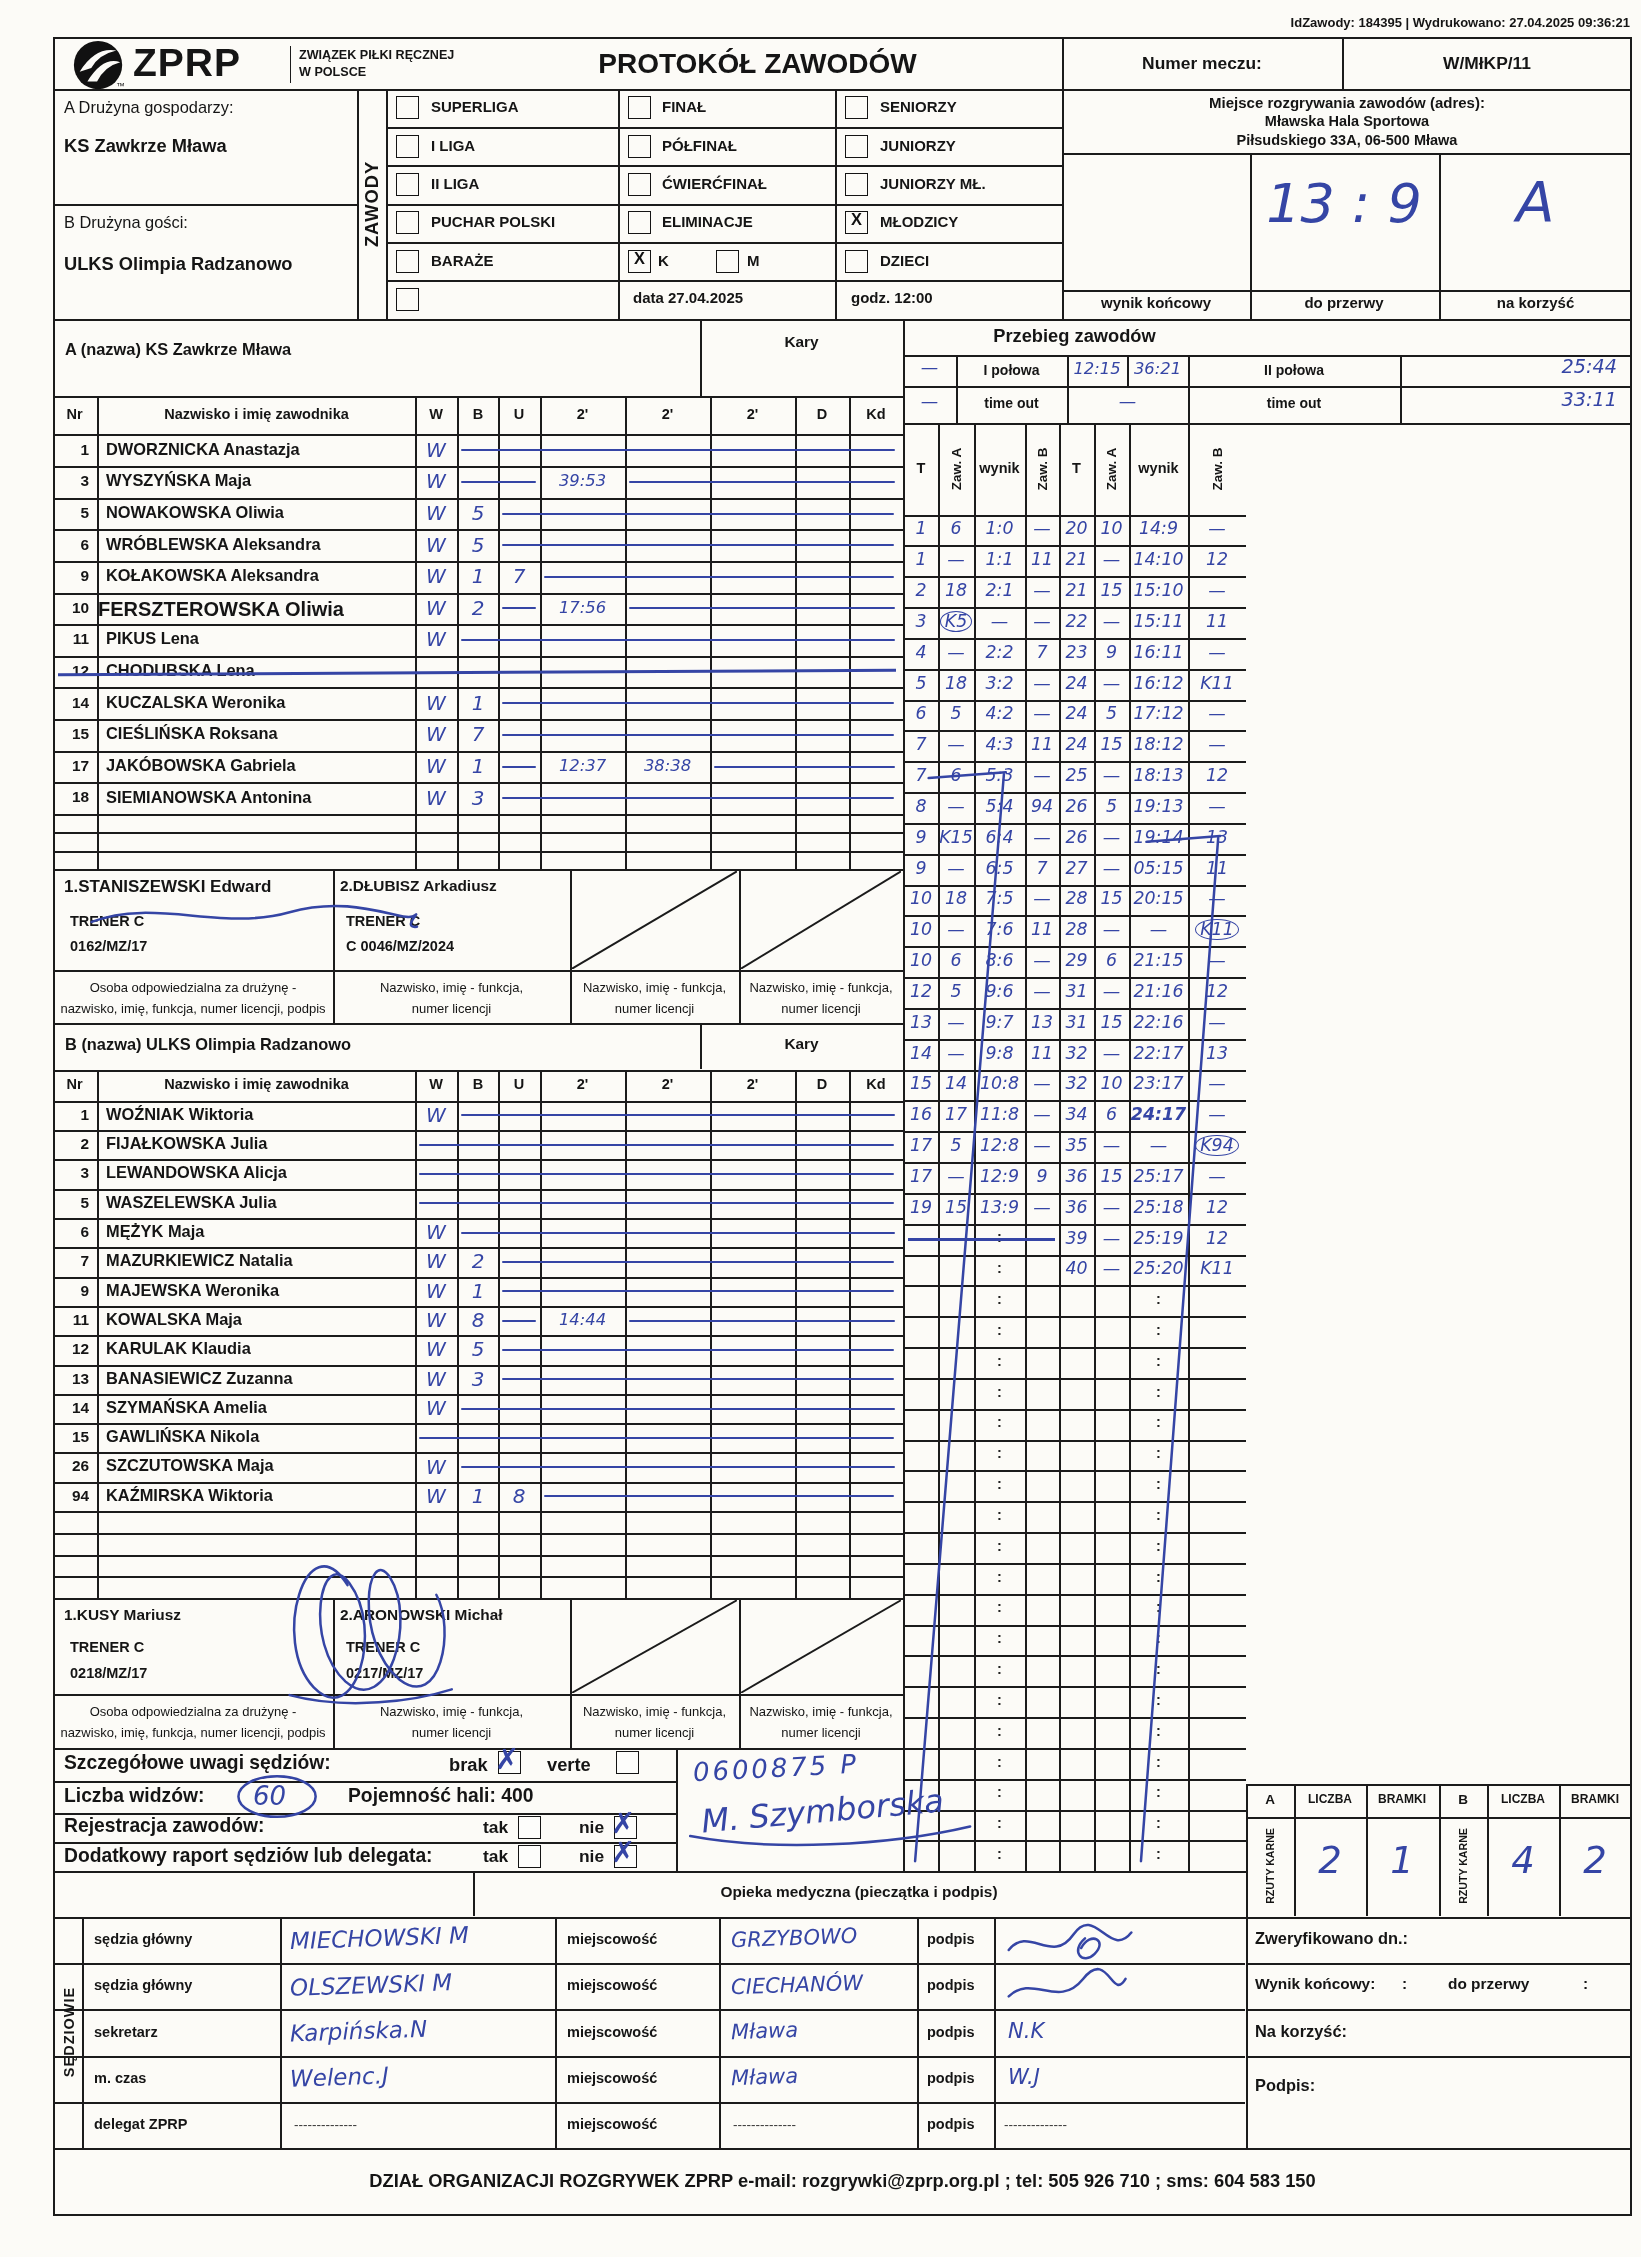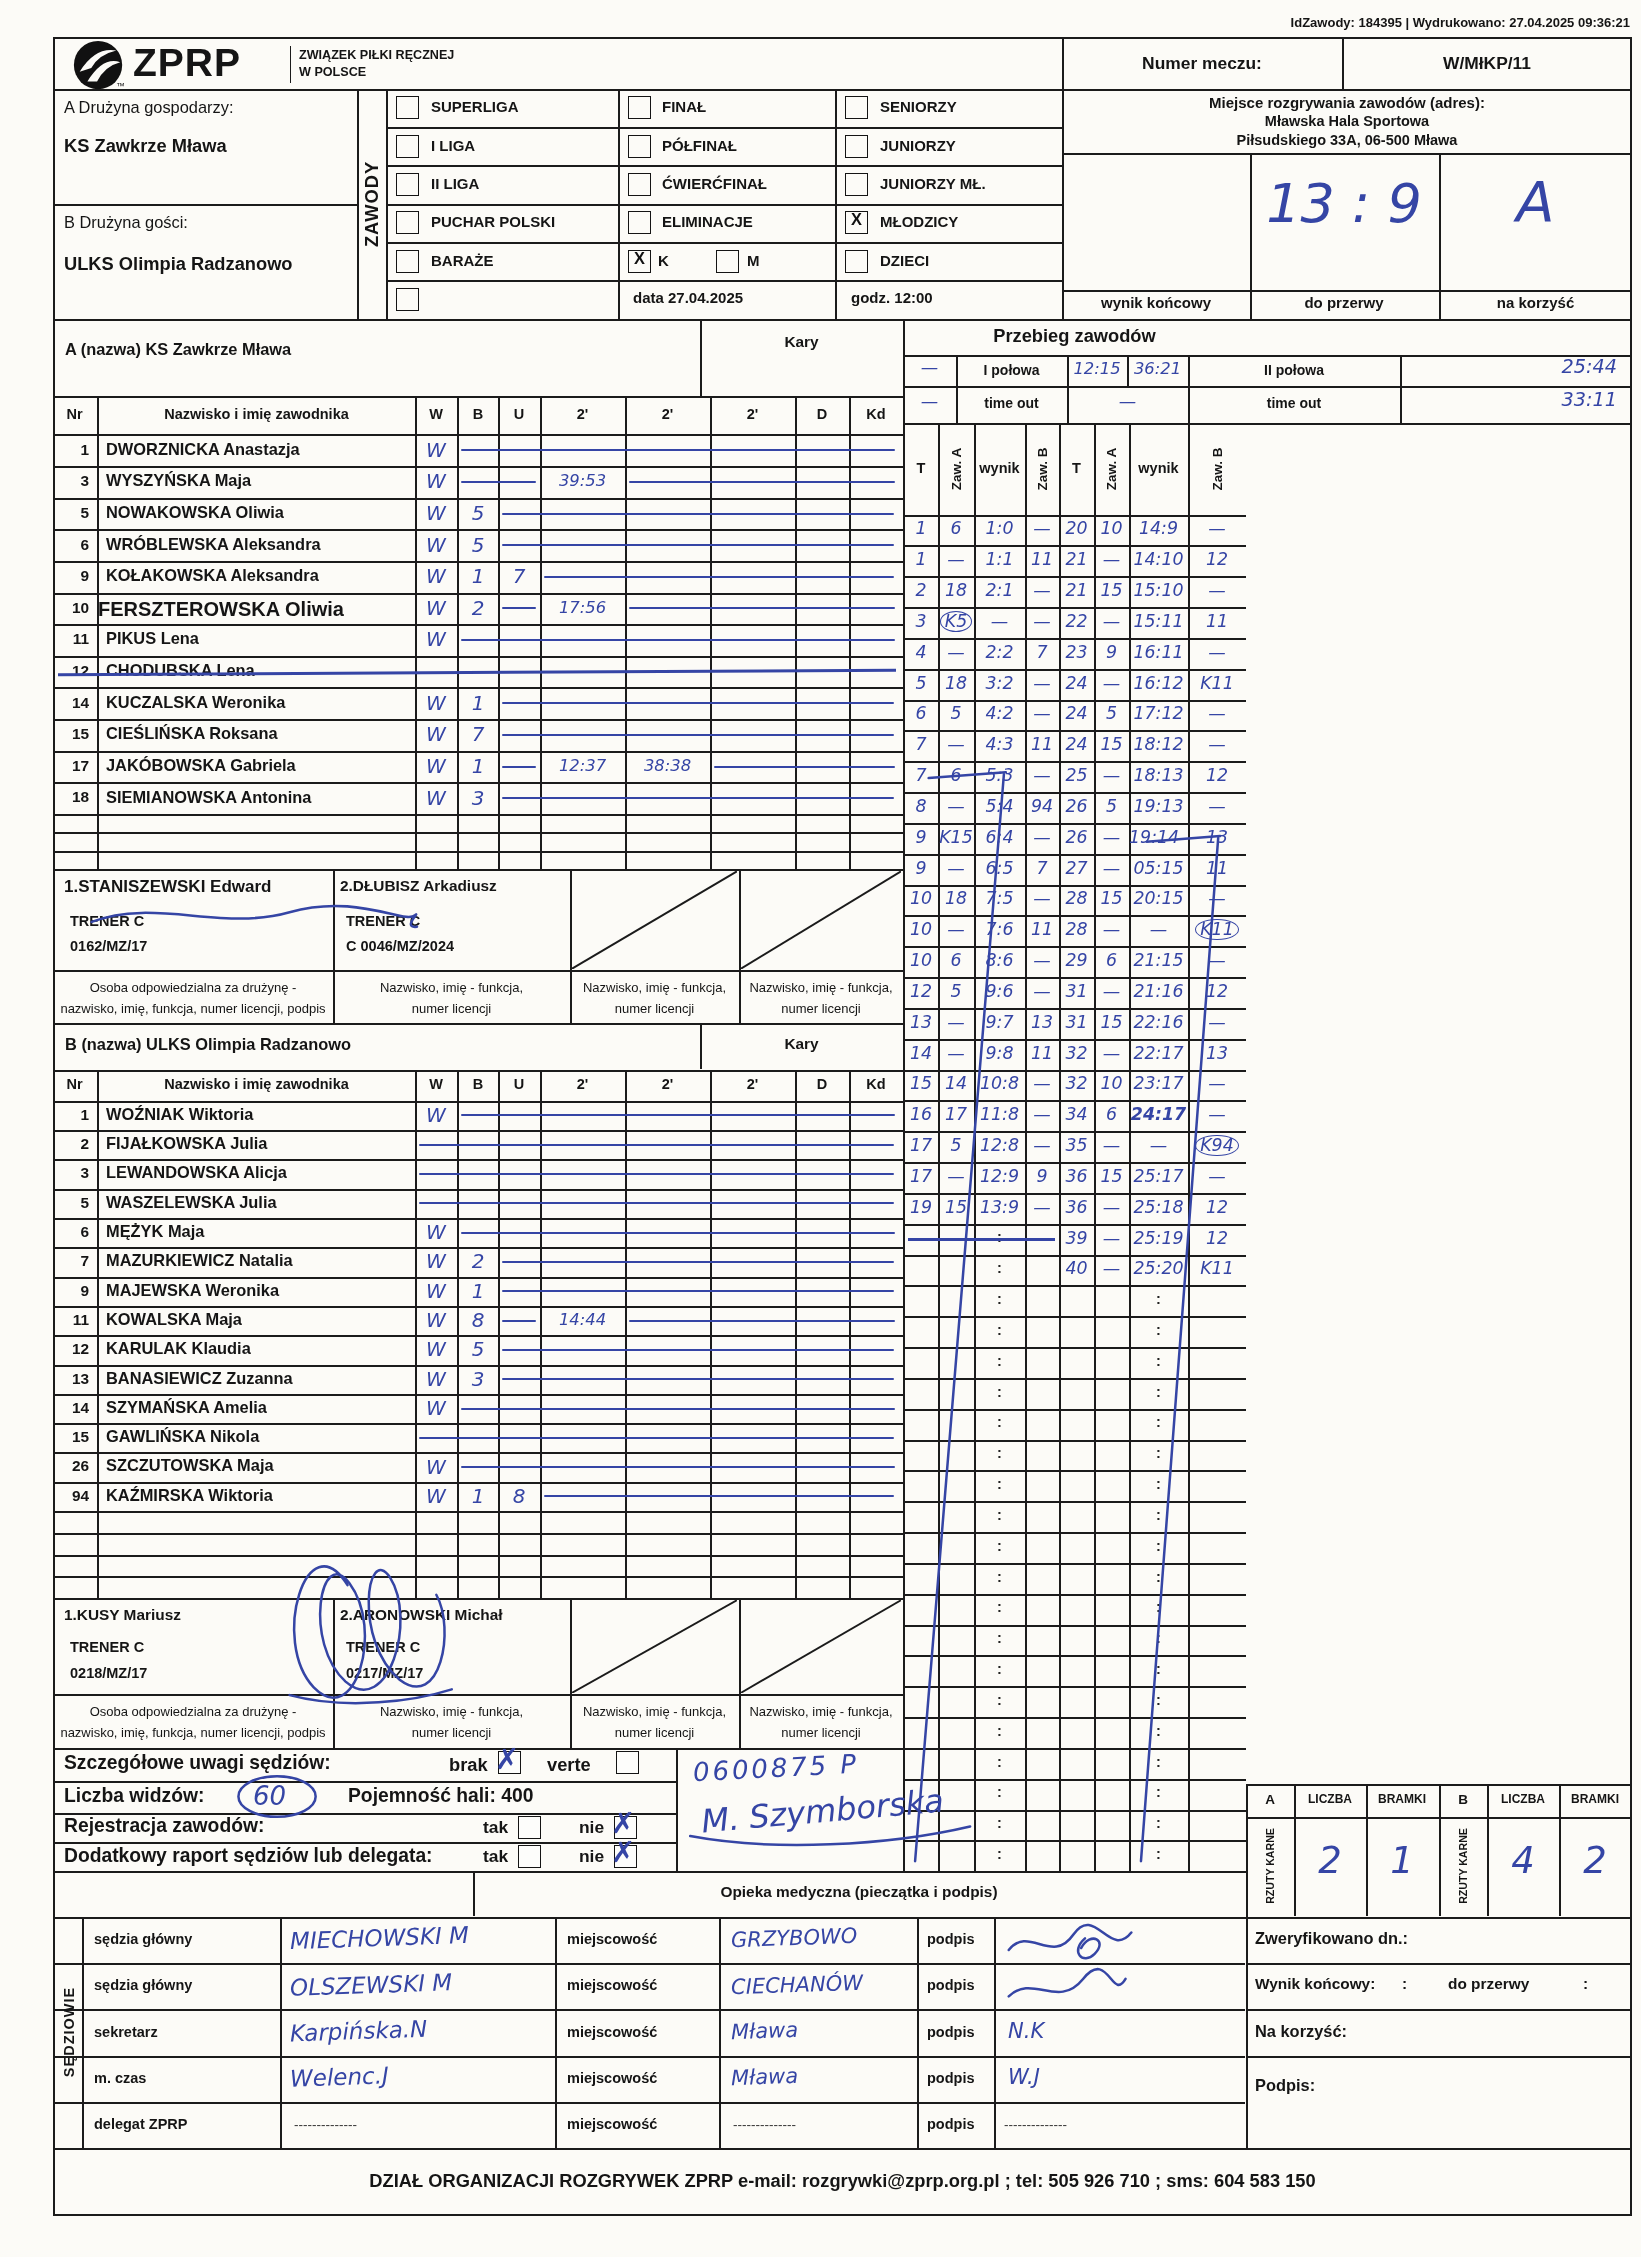--- a/index.html
+++ b/index.html
@@ -41,20 +41,21 @@
       <path d="M10,34 Q26,8 48,12 Q30,16 22,30 Z" fill="#fcfbf7"></path>
       <path d="M18,44 Q34,18 52,24 Q36,28 28,44 Z" fill="#fcfbf7"></path>
     </svg>
   </span>
   <div class="abs pr" style="left:133px;top:41px;font-size:39px;font-weight:900;letter-spacing:1px;">ZPRP</div>
   <div class="abs pr" style="left:116px;top:81px;font-size:8.7px;">™</div>
   <div class="vl" style="left:290px;top:46px;height:37px;width:1.4px;"></div>
   <div class="abs pr b" style="left:299px;top:48px;font-size:12.6px;">ZWIĄZEK PIŁKI RĘCZNEJ</div>
   <div class="abs pr b" style="left:299px;top:65px;font-size:12.6px;">W POLSCE</div>
 
+  <div class="abs pr b c" style="left:463px;top:48px;width:589px;font-size:28px;">PROTOKÓŁ ZAWODÓW</div>
 
   <div class="abs pr b c" style="left:1062px;top:53px;width:280px;font-size:17.4px;">Numer meczu:</div>
   <div class="abs pr b c" style="left:1342px;top:53px;width:290px;font-size:17.4px;">W/MłKP/11</div>
 
   
   <div class="vl" style="left:357px;top:89px;height:230px;"></div>
   <div class="vl" style="left:386px;top:89px;height:230px;"></div>
   <div class="vl" style="left:1062px;top:89px;height:230px;"></div>
   <div class="hl" style="left:53px;top:204px;width:304px;"></div>
   <div class="hl" style="left:53px;top:319px;width:1579px;"></div>
@@ -504,21 +505,21 @@
       <div class="abs hw" style="left:1059px;top:795px;width:35px;text-align:center;font-size:17.4px;line-height:23px;">26</div>
       <div class="abs hw" style="left:1094px;top:795px;width:35px;text-align:center;font-size:17.4px;line-height:23px;">5</div>
       <div class="abs hw" style="left:1129px;top:795px;width:59px;text-align:center;font-size:17.4px;line-height:23px;">19:13</div>
       <div class="abs hw" style="left:1188px;top:795px;width:58px;text-align:center;font-size:17.4px;line-height:23px;">—</div>
       <div class="abs hw" style="left:903px;top:826px;width:36px;text-align:center;font-size:17.4px;line-height:23px;">9</div>
       <div class="abs hw" style="left:938px;top:826px;width:36px;text-align:center;font-size:17.4px;line-height:23px;">K15</div>
       <div class="abs hw" style="left:974px;top:826px;width:51px;text-align:center;font-size:17.4px;line-height:23px;">6:4</div>
       <div class="abs hw" style="left:1025px;top:826px;width:34px;text-align:center;font-size:17.4px;line-height:23px;">—</div>
       <div class="abs hw" style="left:1059px;top:826px;width:35px;text-align:center;font-size:17.4px;line-height:23px;">26</div>
       <div class="abs hw" style="left:1094px;top:826px;width:35px;text-align:center;font-size:17.4px;line-height:23px;">—</div>
-      <div class="abs hw" style="left:1129px;top:826px;width:47px;text-align:right;font-size:17.4px;line-height:23px;">19:14</div>
+      <div class="abs hw" style="left:1129px;top:826px;width:59px;text-align:center;font-size:17.4px;line-height:23px;">19:14</div>
       <div class="abs hw" style="left:1188px;top:826px;width:58px;text-align:center;font-size:17.4px;line-height:23px;">13</div>
       <div class="abs hw" style="left:903px;top:857px;width:36px;text-align:center;font-size:17.4px;line-height:23px;">9</div>
       <div class="abs hw" style="left:938px;top:857px;width:36px;text-align:center;font-size:17.4px;line-height:23px;">—</div>
       <div class="abs hw" style="left:974px;top:857px;width:51px;text-align:center;font-size:17.4px;line-height:23px;">6:5</div>
       <div class="abs hw" style="left:1025px;top:857px;width:34px;text-align:center;font-size:17.4px;line-height:23px;">7</div>
       <div class="abs hw" style="left:1059px;top:857px;width:35px;text-align:center;font-size:17.4px;line-height:23px;">27</div>
       <div class="abs hw" style="left:1094px;top:857px;width:35px;text-align:center;font-size:17.4px;line-height:23px;">—</div>
       <div class="abs hw" style="left:1129px;top:857px;width:59px;text-align:center;font-size:17.4px;line-height:23px;">05:15</div>
       <div class="abs hw" style="left:1188px;top:857px;width:58px;text-align:center;font-size:17.4px;line-height:23px;">11</div>
       <div class="abs hw" style="left:903px;top:887px;width:36px;text-align:center;font-size:17.4px;line-height:23px;">10</div>

